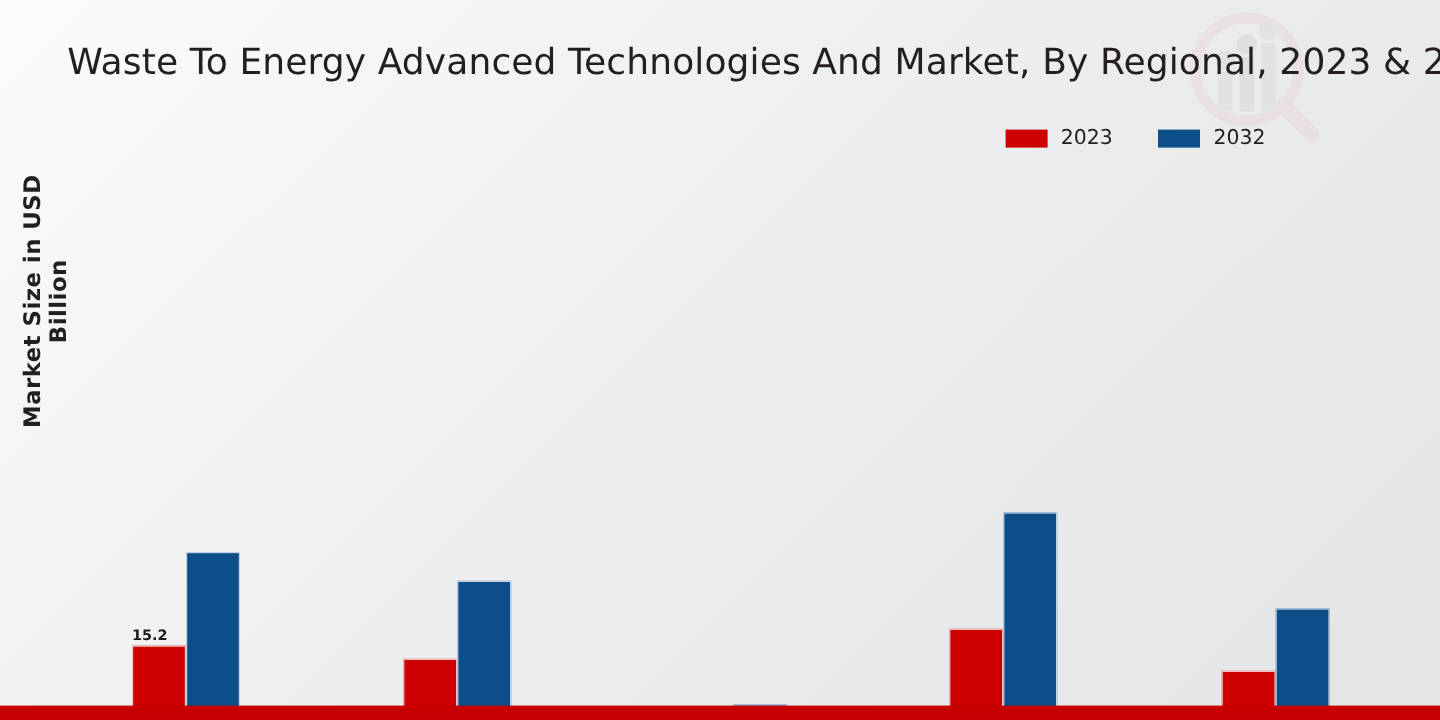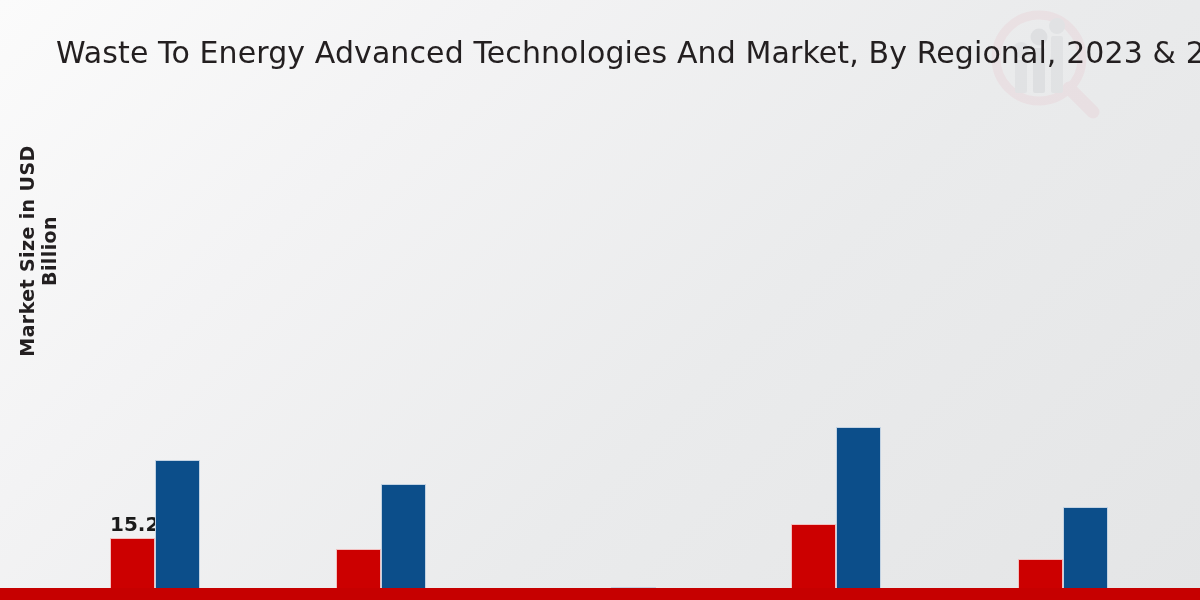--- a/index.html
+++ b/index.html
@@ -55,21 +55,21 @@
   .group{position:absolute;bottom:0;height:302px;}
   .bar{
     position:absolute;bottom:0;width:45px;
     border:1px solid rgba(255,255,255,.75);
     box-sizing:border-box;
   }
   .bar.red{left:0;background:#cc0000;}
   .bar.blue{left:45px;background:#0c4e8a;}
   .bar-value{
     position:absolute;left:-1px;width:47px;text-align:left;
-    font-size:20px;font-weight:700;color:#1a1a1a;
+    font-size:12px;font-weight:700;color:#1a1a1a;
     bottom:100%;margin-bottom:3px;white-space:nowrap;
   }
 
   
   #footer-bar{
     position:absolute;left:0;bottom:0;width:1200px;height:12px;
     background:#c60000;
   }
 </style>
 </head>
@@ -83,20 +83,30 @@
     <rect x="30" y="52" width="12" height="33" rx="2" fill="#cdd0d4"></rect>
     <rect x="48" y="40" width="12" height="45" rx="2" fill="#c3c6cb"></rect>
     <rect x="66" y="28" width="12" height="57" rx="2" fill="#cdd0d4"></rect>
     <circle cx="36" cy="42" r="8" fill="#cdd0d4"></circle>
     <circle cx="54" cy="29" r="8.5" fill="#c3c6cb"></circle>
     <circle cx="72" cy="18" r="8" fill="#cdd0d4"></circle>
   </svg>
 
   <div id="chart-title">Waste To Energy Advanced Technologies And Market, By Regional, 2023 &amp; 20</div>
 
+  <div id="legend">
+    <div class="legend-item">
+      <span class="legend-swatch" style="background:#cc0000"></span>
+      <span class="legend-label">2023</span>
+    </div>
+    <div class="legend-item">
+      <span class="legend-swatch" style="background:#0c4e8a"></span>
+      <span class="legend-label">2032</span>
+    </div>
+  </div>
 
   <div id="y-axis-title">Market Size in USD Billion</div>
 
   <div id="plot">
 
     <div id="bars">
         <div class="group" style="left: 68px; width: 90px;">
           <div class="bar red" style="height: 64px; bottom: auto; top: 388px; background: rgb(204, 0, 0);">
             <span class="bar-value">15.2</span>
           </div>

